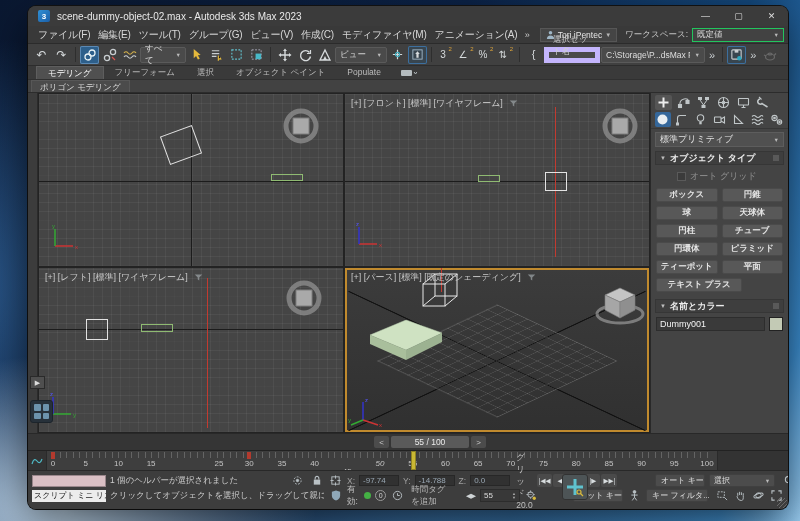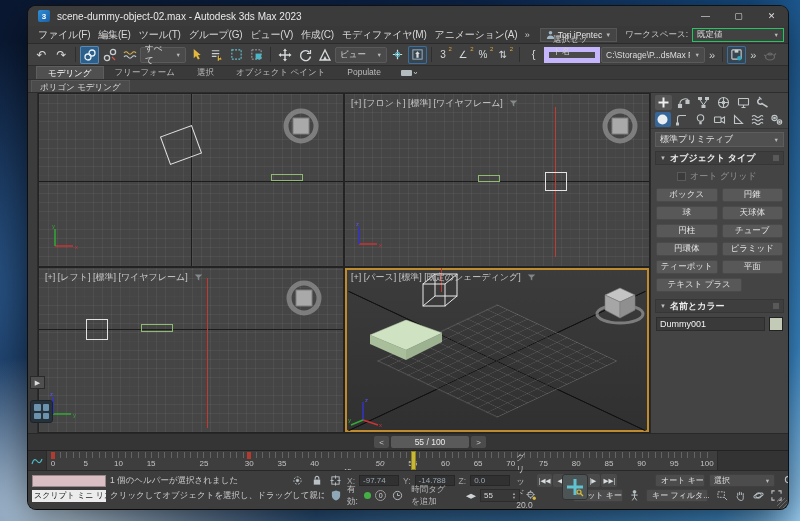--- a/index.html
+++ b/index.html
@@ -100,21 +100,21 @@
   .cp-dd{margin:3px 4px;height:15px;background:#505050;border:1px solid #5d5d5d;display:flex;align-items:center;
     justify-content:space-between;padding:0 4px;color:#e0e0e0;}
   .rollout{margin:4px 4px 0;height:14px;background:#3e3e3e;border:1px solid #363636;display:flex;align-items:center;
     font-weight:bold;color:#ececec;padding:0 4px;gap:4px;}
   .roll-arrow{font-size:6px;color:#bdbdbd;}
   .pin{margin-left:auto;width:6px;height:6px;background:#595959;}
   .autogrid{display:flex;align-items:center;gap:4px;margin:5px 0 2px 26px;color:#8f8f8f;}
   .checkbox{width:9px;height:9px;background:#3b3b3b;border:1px solid #5a5a5a;}
   .prim-grid{display:flex;flex-wrap:wrap;gap:4px;padding:3px 5px;}
   .prim-btn{width:calc(50% - 2px);height:14px;background:#585858;border:1px solid #4a4a4a;border-radius:2px;
-    color:#e4e4e4;display:grid;place-items:center;font-size:8.5px;white-space:nowrap;}
+    color:#e4e4e4;display:grid;place-items:center;font-size:8.5px;white-space:nowrap;font-weight:bold;}
   .prim-btn.wide{width:68%;margin-right:auto;}
   .name-row{display:flex;gap:4px;padding:4px 5px;align-items:center;}
   .name-field{flex:1;height:14px;background:#3a3a3a;border:1px solid #2d2d2d;color:#f2f2f2;line-height:13px;padding:0 3px;}
   .swatch{width:14px;height:14px;background:var(--swatch);border:1px solid #222;flex:none;}
   
   .slider-row{height:17px;background:#353535;border-top:1px solid #282828;position:relative;flex:none;}
   .slider-box{position:absolute;left:346px;top:2px;display:flex;gap:2px;align-items:center;}
   .slider-btn{width:15px;height:12px;background:#4c4c4c;color:#ccc;font-size:8px;display:grid;place-items:center;border-radius:2px;}
   .slider-field{width:78px;height:12px;background:#5a5a5a;border-radius:2px;color:#ececec;font-size:8.5px;text-align:center;line-height:12px;}
   .trackbar{height:20px;background:#333;display:flex;flex:none;border-top:1px solid #222;}
@@ -627,21 +627,21 @@
           <div class="tick" style="left: 117.18px;"></div>
           <div class="tick" style="left: 123.72px;"></div>
           <div class="tick" style="left: 130.26px;"></div>
           <div class="tick" style="left: 136.8px;"></div>
           <div class="tlabel" style="left: 119px; margin-top: 44px;">20</div>
           <div class="tick" style="left: 143.34px;"></div>
           <div class="tick" style="left: 149.88px;"></div>
           <div class="tick" style="left: 156.42px;"></div>
           <div class="tick" style="left: 162.96px;"></div>
           <div class="tick" style="left: 169.5px;"></div>
-          <div class="tlabel" style="left: 157px;">25</div>
+          <div class="tlabel" style="left: 172px;">25</div>
           <div class="tick" style="left: 176.04px;"></div>
           <div class="tick" style="left: 182.58px;"></div>
           <div class="tick" style="left: 189.12px;"></div>
           <div class="tick" style="left: 195.66px;"></div>
           <div class="tick" style="left: 202.2px;"></div>
           <div class="tlabel" style="left: 202.2px;">30</div>
           <div class="tick" style="left: 208.74px;"></div>
           <div class="tick" style="left: 215.28px;"></div>
           <div class="tick" style="left: 221.82px;"></div>
           <div class="tick" style="left: 228.36px;"></div>

